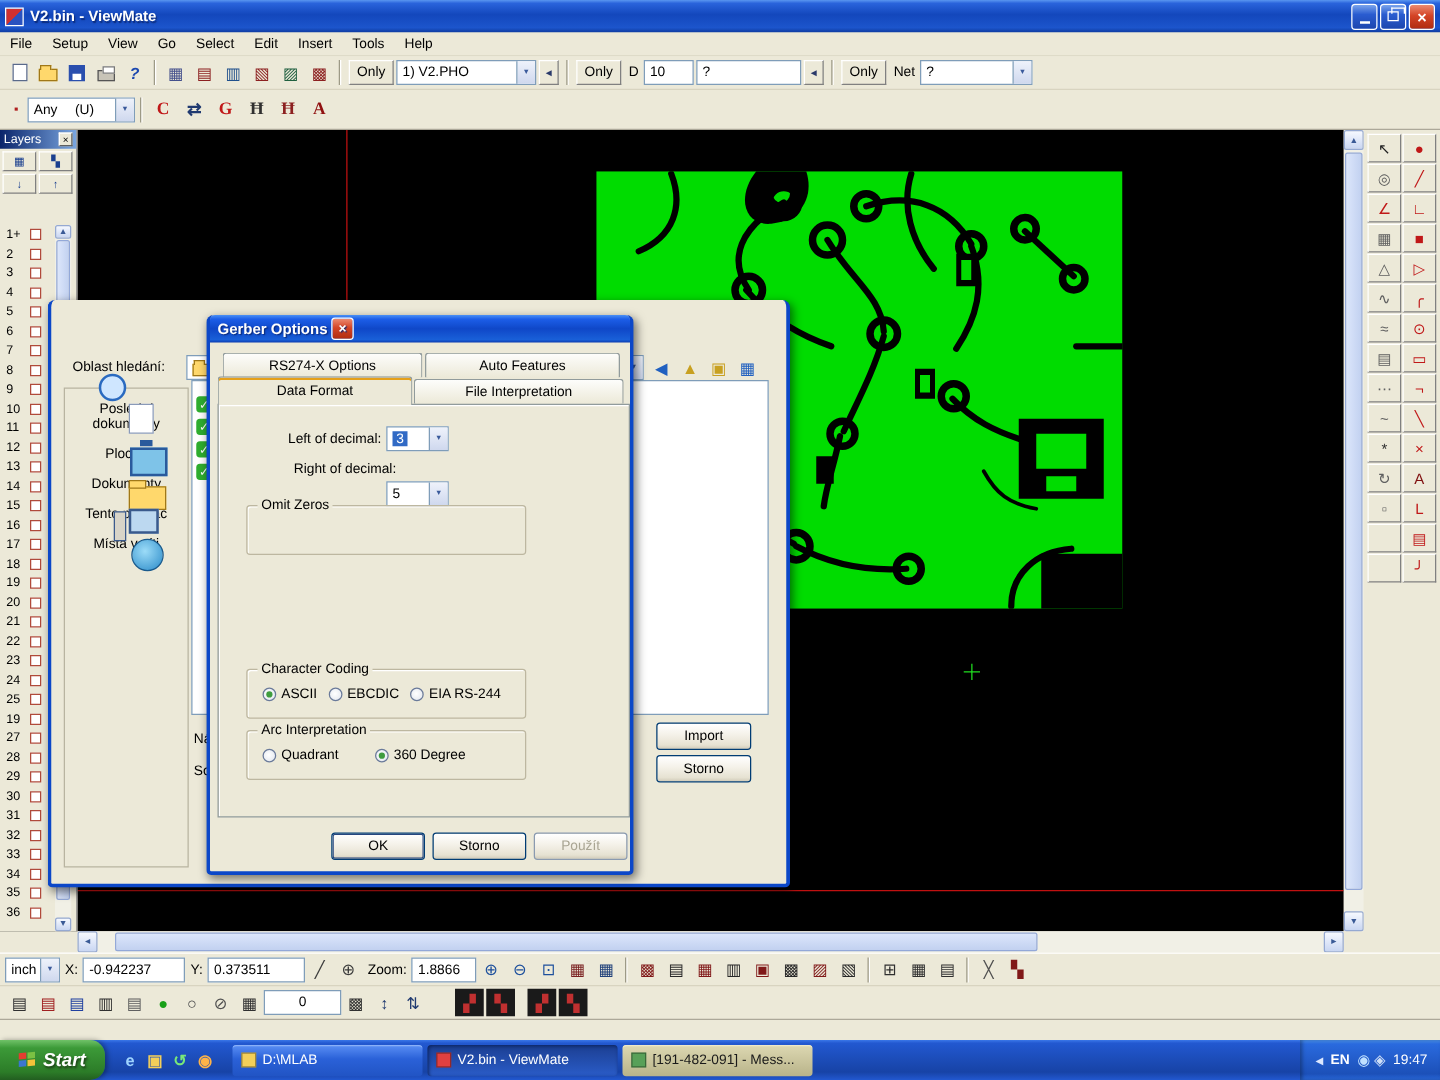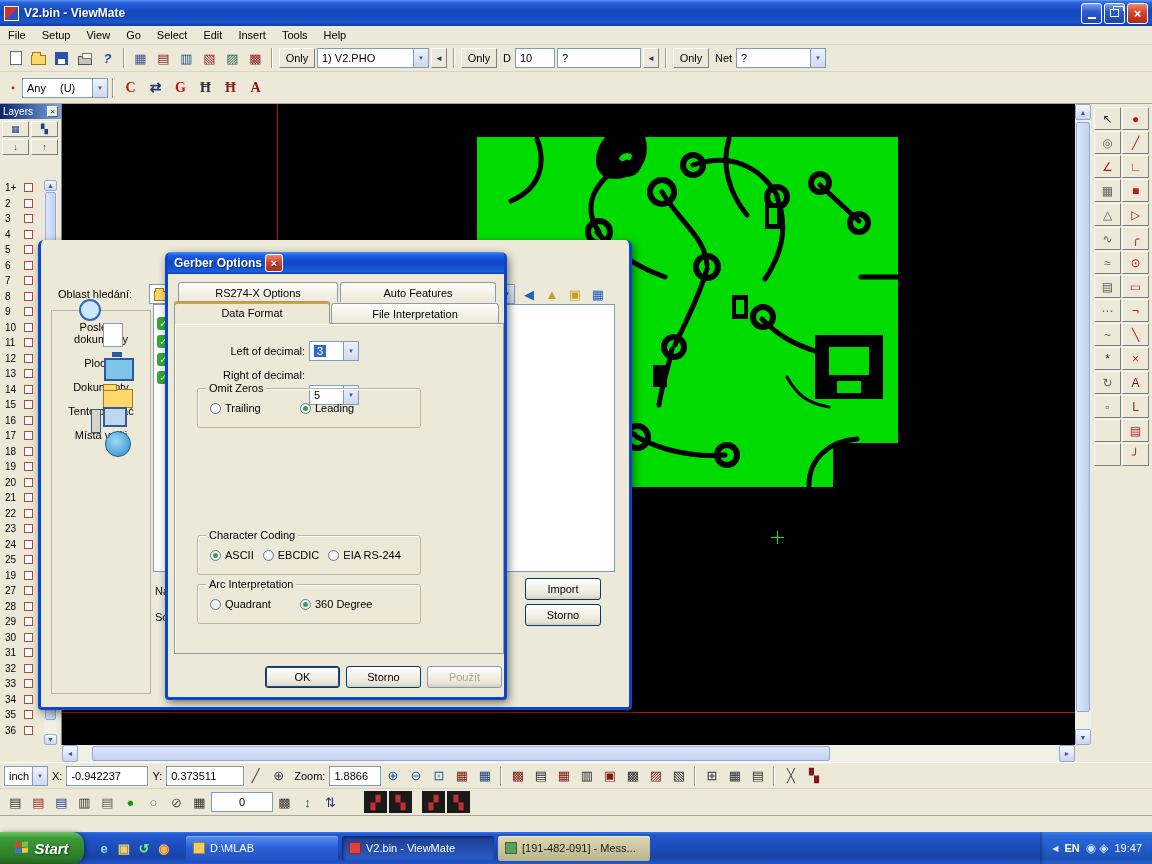--- a/index.html
+++ b/index.html
@@ -594,38 +594,27 @@
   <div class="tab" style="left:10px;top:30px;width:160px">RS274-X Options</div>
   <div class="tab" style="left:172px;top:30px;width:156px">Auto Features</div>
   <div class="tab active" style="left:6px;top:49px;width:156px">Data Format</div>
   <div class="tab" style="left:163px;top:51px;width:168px">File Interpretation</div>
   <div class="tabpane">
     <span class="form-label" style="left:20px;top:21px">Left of decimal:</span>
     <span class="combo abs" style="left:134px;top:17px;width:50px">
       <span class="sel-hl">3</span>
       <span class="arrow">▼</span>
     </span>
-    <span class="form-label" style="left:20px;top:45px">Right of decimal:</span>
+    <span class="form-label" style="left:32px;top:45px">Right of decimal:</span>
     <span class="combo abs" style="left:134px;top:41px;width:50px">
       <span>5</span>
       <span class="arrow">▼</span>
     </span>
-    <div class="grp" style="top:64px">
+    <div class="grp" style="top:80px">
       <span class="legend">Omit Zeros</span>
-      <div class="opts">
-
-      <label class="radio-opt">
-            <i class="radio"></i>
-            <span>Trailing</span>
-          </label>
-          <label class="radio-opt">
-            <i class="radio on"></i>
-            <span>Leading</span>
-          </label>
-        </div>
     </div>
     <div class="grp" style="top:211px">
       <span class="legend">Character Coding</span>
       <div class="opts three">
 
       <label class="radio-opt">
             <i class="radio on"></i>
             <span>ASCII</span>
           </label>
           <label class="radio-opt">

